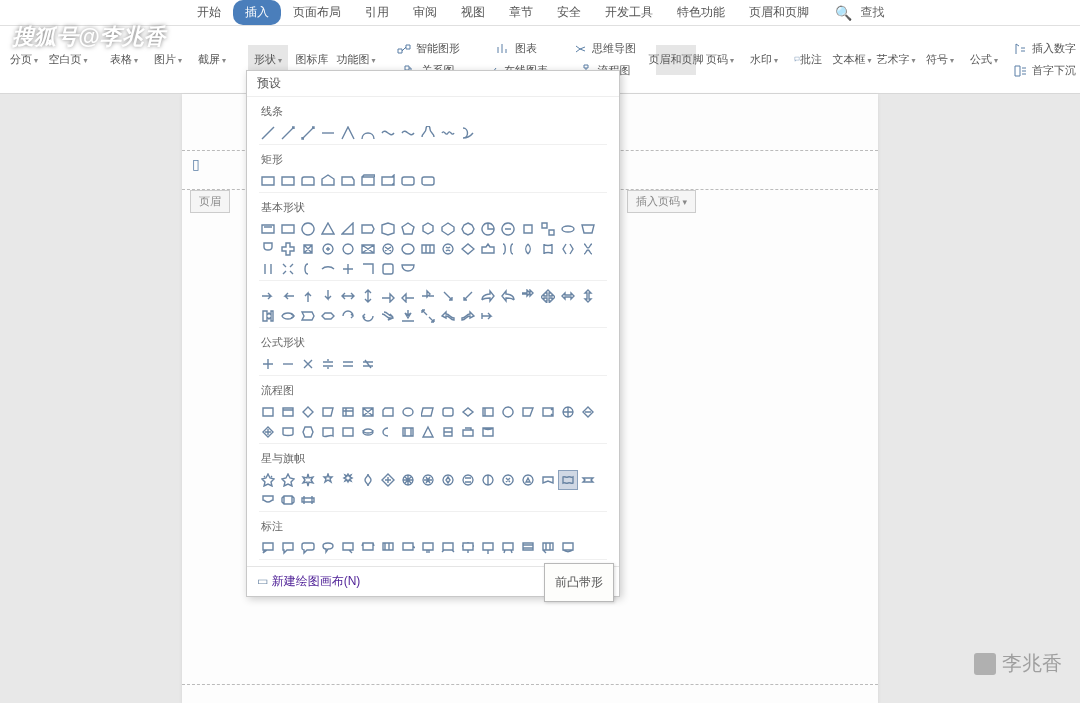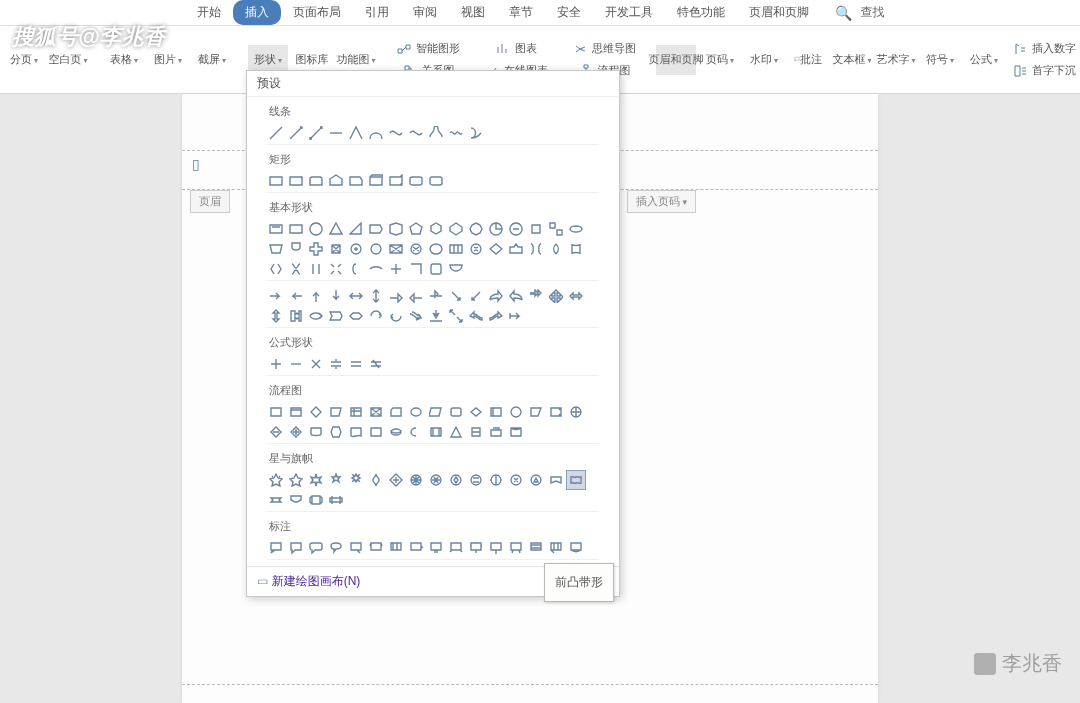--- a/index.html
+++ b/index.html
@@ -26,21 +26,21 @@
 .header-area { position: absolute; left: 0; right: 0; top: 56px; height: 40px; border-top: 1px dashed #bbb; border-bottom: 1px dashed #bbb; }
 .doc-icon { position: absolute; left: 10px; top: 62px; color: #5b7fa6; font-size: 14px; }
 .header-tag { position: absolute; top: 96px; font-size: 11px; color: #888; border: 1px solid #ccc; background: #f5f5f5; padding: 3px 8px; }
 .header-tag.left { left: 8px; }
 .header-tag.right { left: 445px; }
 .header-tag.right::after { content: " ▾"; font-size: 9px; }
 .footer-dash { position: absolute; left: 0; right: 0; bottom: 18px; border-top: 1px dashed #bbb; }
 
 .dropdown { position: absolute; left: 246px; top: 70px; width: 374px; background: #fff; border: 1px solid #c8c8c8; box-shadow: 2px 2px 8px rgba(0,0,0,.2); font-size: 12px; color: #555; z-index: 10; }
 .dd-header { padding: 4px 10px; font-size: 12px; color: #555; border-bottom: 1px solid #eee; }
-.dd-body { padding: 4px 20px 2px; max-height: 560px; overflow: hidden; }
+.dd-body { padding: 4px 12px 2px; max-height: 560px; overflow: hidden; }
 .dd-section { margin-bottom: 4px; }
 .dd-sec-title { font-size: 11px; color: #666; padding: 3px 2px; }
 .dd-shapes { display: flex; flex-wrap: wrap; gap: 2px; padding: 2px 0; border-bottom: 1px solid #f0f0f0; }
 .shp { width: 18px; height: 18px; display: flex; align-items: center; justify-content: center; cursor: pointer; }
 .shp svg { width: 14px; height: 14px; stroke: #6a85a4; stroke-width: 1.4; fill: none; }
 .shp.selected { background: #d0d8e4; outline: 1px solid #8aa0bb; }
 .dd-footer { padding: 6px 10px; border-top: 1px solid #e5e5e5; font-size: 12px; color: #4c1d95; cursor: pointer; }
 .dd-footer::before { content: "▭ "; color: #6a85a4; }
 
 .tooltip { position: absolute; left: 544px; top: 563px; background: #fdfdfb; border: 1px solid #b8b8b8; padding: 10px 10px; font-size: 12px; color: #555; box-shadow: 1px 1px 3px rgba(0,0,0,.15); z-index: 20; }

